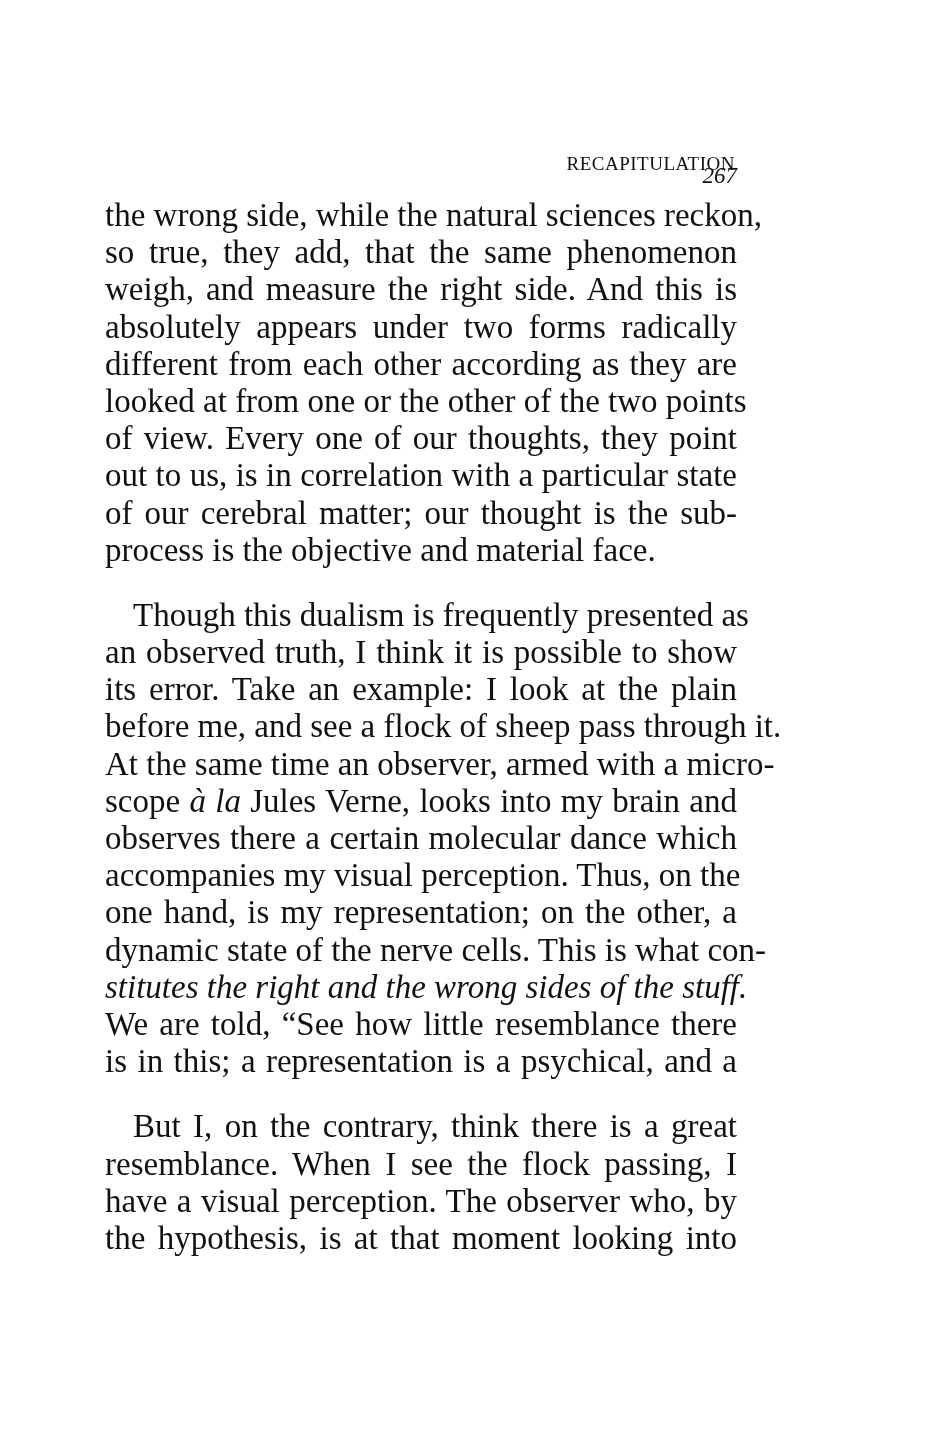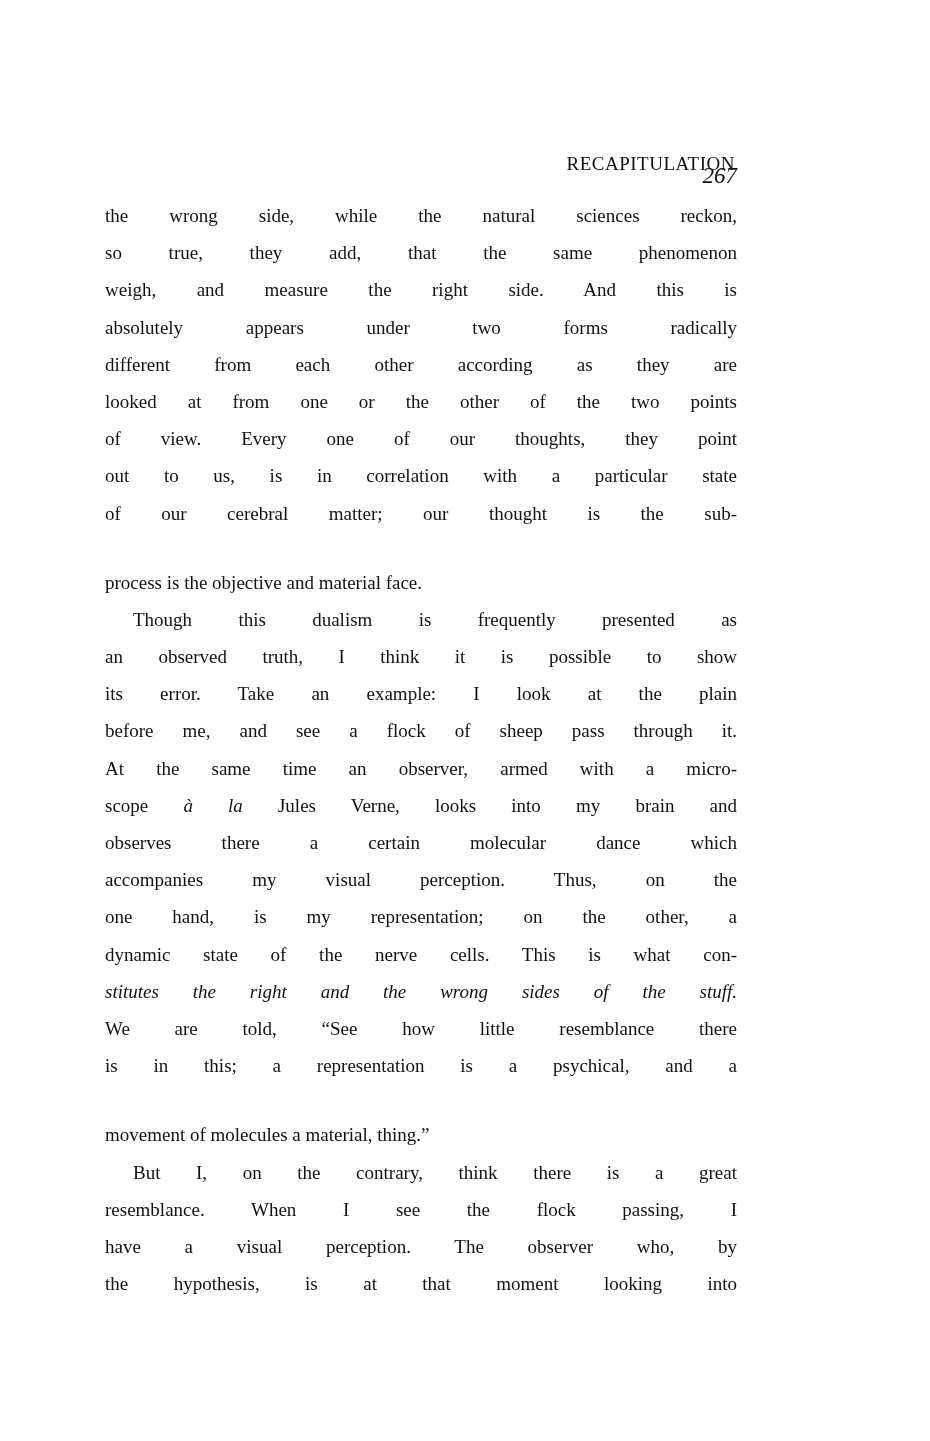--- a/index.html
+++ b/index.html
@@ -51,31 +51,31 @@
     .text-block {
       position: absolute;
       left: 105px;
       top: 197px;
       width: 632px;
     }
     .line {
       display: block;
       height: 37.2px;
       line-height: 37.2px;
-      font-size: 19px;
+      font-size: 33px;
       white-space: nowrap;
       text-align: justify;
       text-align-last: justify;
     }
     .line.last {
       text-align-last: left;
-      margin-top: 32px;
     }
     .line.indent {
       padding-left: 28px;
+      margin-top: 28px;
     }
     .line i, .it {
       font-style: italic;
     }
   </style>
 </head>
 <body>
 
 <div class="page">
 
@@ -103,21 +103,20 @@
     <span class="line">before me, and see a flock of sheep pass through it.</span>
     <span class="line">At the same time an observer, armed with a micro-</span>
     <span class="line"><span>scope </span><span class="it">à la</span><span> Jules Verne, looks into my brain and</span></span>
     <span class="line">observes there a certain molecular dance which</span>
     <span class="line">accompanies my visual perception. Thus, on the</span>
     <span class="line">one hand, is my representation; on the other, a</span>
     <span class="line">dynamic state of the nerve cells. This is what con-</span>
     <span class="line it">stitutes the right and the wrong sides of the stuff.</span>
     <span class="line">We are told, “See how little resemblance there</span>
     <span class="line">is in this; a representation is a psychical, and a</span>
-    <span class="line last">movement of molecules a material, thing.”</span>
 
     <span class="line indent">But I, on the contrary, think there is a great</span>
     <span class="line">resemblance. When I see the flock passing, I</span>
     <span class="line">have a visual perception. The observer who, by</span>
     <span class="line">the hypothesis, is at that moment looking into</span>
   </div>
 
 </div>
 
 </body></html>

